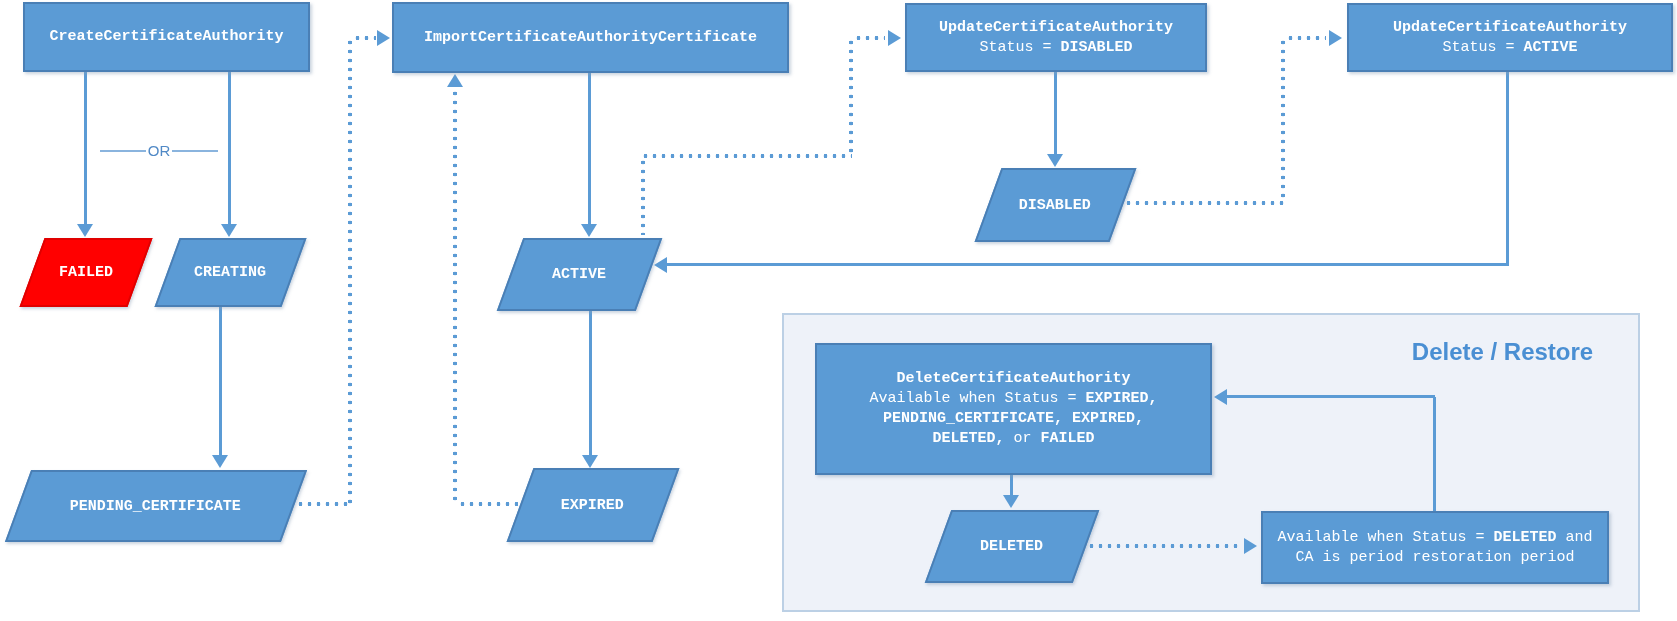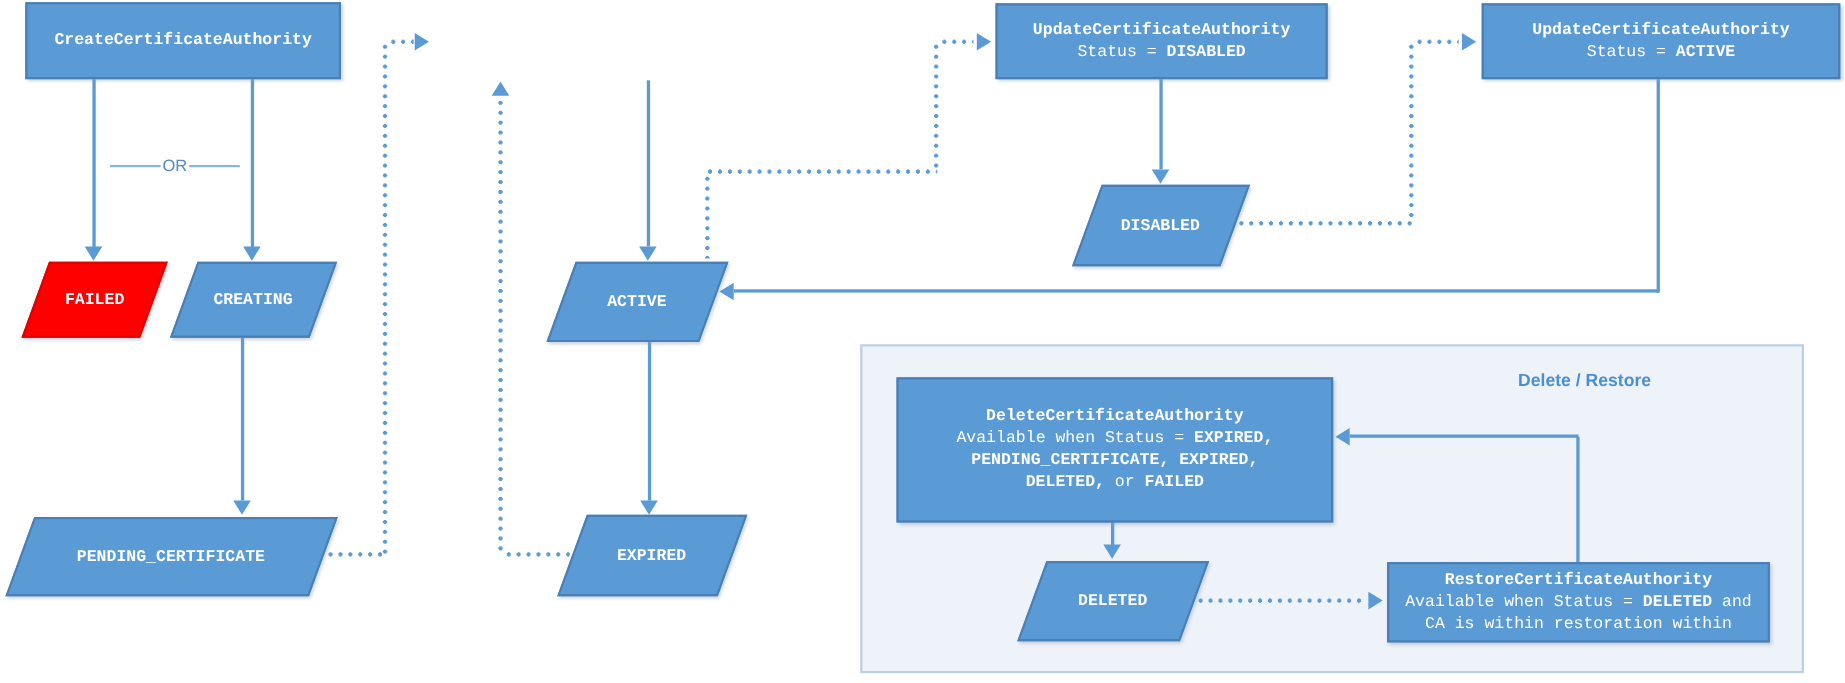--- a/index.html
+++ b/index.html
@@ -24,22 +24,22 @@
       background-size:4px 9px;background-repeat:repeat-y;}
   .dh{position:absolute;height:4px;background-image:radial-gradient(circle,var(--blue) 1.8px,rgba(91,155,213,0) 2.1px);
       background-size:9px 4px;background-repeat:repeat-x;}
   .arr{position:absolute;width:0;height:0;border-style:solid;border-color:transparent;}
   .arr.down{border-width:13px 8px 0 8px;border-top-color:var(--blue);}
   .arr.up{border-width:0 8px 13px 8px;border-bottom-color:var(--blue);}
   .arr.left{border-width:8px 13px 8px 0;border-right-color:var(--blue);}
   .arr.right{border-width:8px 0 8px 13px;border-left-color:var(--blue);}
   .panel{position:absolute;box-sizing:border-box;left:782px;top:313px;width:858px;height:299px;
          background:var(--panel-fill);border:2px solid var(--panel-border);}
-  .group-title{position:absolute;left:1380px;top:338px;width:245px;text-align:left;
-         font-family:"Liberation Sans",sans-serif;font-weight:bold;font-size:16px;color:var(--title-blue);}
+  .group-title{position:absolute;left:1380px;top:338px;width:245px;text-align:center;
+         font-family:"Liberation Sans",sans-serif;font-weight:bold;font-size:24px;color:var(--title-blue);}
   .orwrap{position:absolute;left:100px;top:142px;width:118px;display:flex;align-items:center;
          font-family:"Liberation Sans",sans-serif;font-size:15px;color:#5089c6;}
   .orline{flex:1;height:2px;background:var(--or-line);}
   .orwrap .ortext{padding:0 2px;}
   b{font-weight:bold;}
 </style>
 </head>
 <body>
 
 <div class="canvas">
@@ -102,42 +102,44 @@
   <div class="orwrap">
     <div class="orline"></div>
     <span class="ortext">OR</span>
     <div class="orline"></div>
   </div>
 
   <div class="box" style="left:23px;top:2px;width:287px;height:70px;">
       <div class="ln"><b>CreateCertificateAuthority</b></div>
     </div>
 
+  <div class="box" style="left:392px;top:2px;width:397px;height:71px;">
+      <div class="ln"><b>ImportCertificateAuthorityCertificate</b></div>
+    </div>
 
   <div class="box" style="left:905px;top:3px;width:302px;height:69px;">
       <div class="ln"><b>UpdateCertificateAuthority</b></div>
       <div class="ln"><span>Status = </span><b>DISABLED</b></div>
     </div>
 
   <div class="box" style="left:1347px;top:3px;width:326px;height:69px;">
       <div class="ln"><b>UpdateCertificateAuthority</b></div>
       <div class="ln"><span>Status = </span><b>ACTIVE</b></div>
     </div>
 
   <div class="box" style="left:815px;top:343px;width:397px;height:132px;">
       <div class="ln"><b>DeleteCertificateAuthority</b></div>
       <div class="ln"><span>Available when Status = </span><b>EXPIRED,</b></div>
       <div class="ln"><b>PENDING_CERTIFICATE, EXPIRED,</b></div>
       <div class="ln"><b>DELETED,</b><span> or </span><b>FAILED</b></div>
     </div>
 
   <div class="box" style="left:1261px;top:511px;width:348px;height:73px;">
-      <div class="ln"><b>RestoreCertificateAuthority</b></div>
       <div class="ln"><span>Available when Status = </span><b>DELETED</b><span> and</span></div>
-      <div class="ln"><span>CA is within restoration within</span></div>
+      <div class="ln"><span>CA is period restoration period</span></div>
     </div>
 
   <div class="para red" style="left:32px;top:238px;width:108px;height:69px;">
     <span class="lbl">FAILED</span>
   </div>
 
   <div class="para" style="left:167px;top:238px;width:127px;height:69px;">
     <span class="lbl">CREATING</span>
   </div>
 

